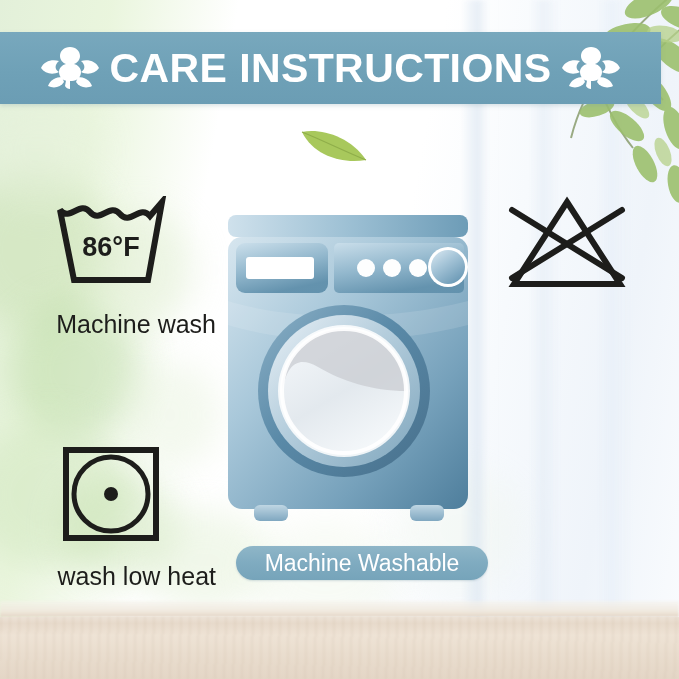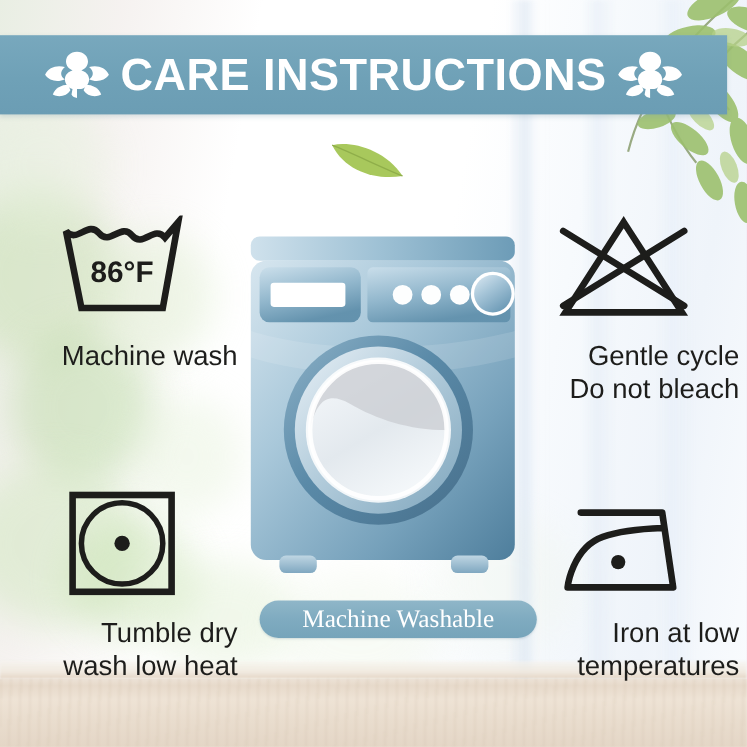--- a/index.html
+++ b/index.html
@@ -9,21 +9,21 @@
   }
   body {
     font-family: "Liberation Sans", sans-serif;
   }
 
   #stage {
     position: relative;
     width: 679px;
     height: 679px;
     overflow: hidden;
-    background: #f9a8d4;
+    background: #84cc16;
   }
 
   
   .bg-base {
     position: absolute;
     inset: 0;
     background:
       linear-gradient(100deg,
         rgba(232,242,228,0.95) 0%,
         rgba(245,250,243,0.9) 14%,
@@ -194,21 +194,21 @@
     background: linear-gradient(180deg, #8fb6c8 0%, #7fabc0 50%, #76a4ba 100%);
     display: flex;
     align-items: center;
     justify-content: center;
     box-shadow: 0 1px 2px rgba(120,150,165,0.3);
   }
   .badge-label {
     color: #ffffff;
     font-size: 23px;
     white-space: nowrap;
-    font-family: Liberation Serif, serif;
+    font-family: Liberation Sans, sans-serif;
   }
 </style>
 </head>
 <body>
 
 <div id="stage">
 
   <div class="bg-base"></div>
   <div class="bokeh bk1"></div>
   <div class="bokeh bk2"></div>
@@ -295,52 +295,35 @@
   </div>
 
   <div class="care-item" id="item-bleach">
     <div class="sym">
       <svg width="126" height="98" viewBox="0 0 126 98">
         <path d="M63 8 L116 90 L10 90 Z" fill="none" stroke="#1d1d1b" stroke-width="6" stroke-linejoin="miter"></path>
         <line x1="8" y1="16" x2="118" y2="84" stroke="#1d1d1b" stroke-width="6" stroke-linecap="round"></line>
         <line x1="118" y1="16" x2="8" y2="84" stroke="#1d1d1b" stroke-width="6" stroke-linecap="round"></line>
       </svg>
     </div>
-    <div class="cap">
-      <div>Gentle cycle</div>
-      <div>Do not bleach</div>
-    </div>
   </div>
 
   <div class="care-item" id="item-dry">
     <div class="sym">
       <svg width="102" height="100" viewBox="0 0 102 100">
         <rect x="6" y="6" width="90" height="88" fill="none" stroke="#1d1d1b" stroke-width="6"></rect>
         <circle cx="51" cy="50" r="37" fill="none" stroke="#1d1d1b" stroke-width="5"></circle>
         <circle cx="51" cy="50" r="7" fill="#1d1d1b"></circle>
       </svg>
     </div>
     <div class="cap">
-      <div>Tumble dry</div>
       <div>wash low heat</div>
     </div>
   </div>
 
-  <div class="care-item" id="item-iron">
-    <div class="sym">
-      <svg width="122" height="90" viewBox="0 0 122 90">
-        <path d="M22 12 L96 12 L106 80 L10 80 C10 80 14 44 42 34 C56 29 70 27 96 26" fill="none" stroke="#1d1d1b" stroke-width="6" stroke-linejoin="round" stroke-linecap="round"></path>
-        <circle cx="56" cy="57" r="6.5" fill="#1d1d1b"></circle>
-      </svg>
-    </div>
-    <div class="cap">
-      <div>Iron at low</div>
-      <div>temperatures</div>
-    </div>
-  </div>
 
   <svg class="machine" viewBox="0 0 252 330">
     <defs>
       <linearGradient id="bodyGrad" x1="0" y1="0" x2="1" y2="1">
         <stop offset="0%" stop-color="#d7e6ef"></stop>
         <stop offset="35%" stop-color="#a9c8da"></stop>
         <stop offset="72%" stop-color="#76a1bb"></stop>
         <stop offset="100%" stop-color="#4e7e9c"></stop>
       </linearGradient>
       <linearGradient id="topGrad" x1="0" y1="0" x2="1" y2="0">

